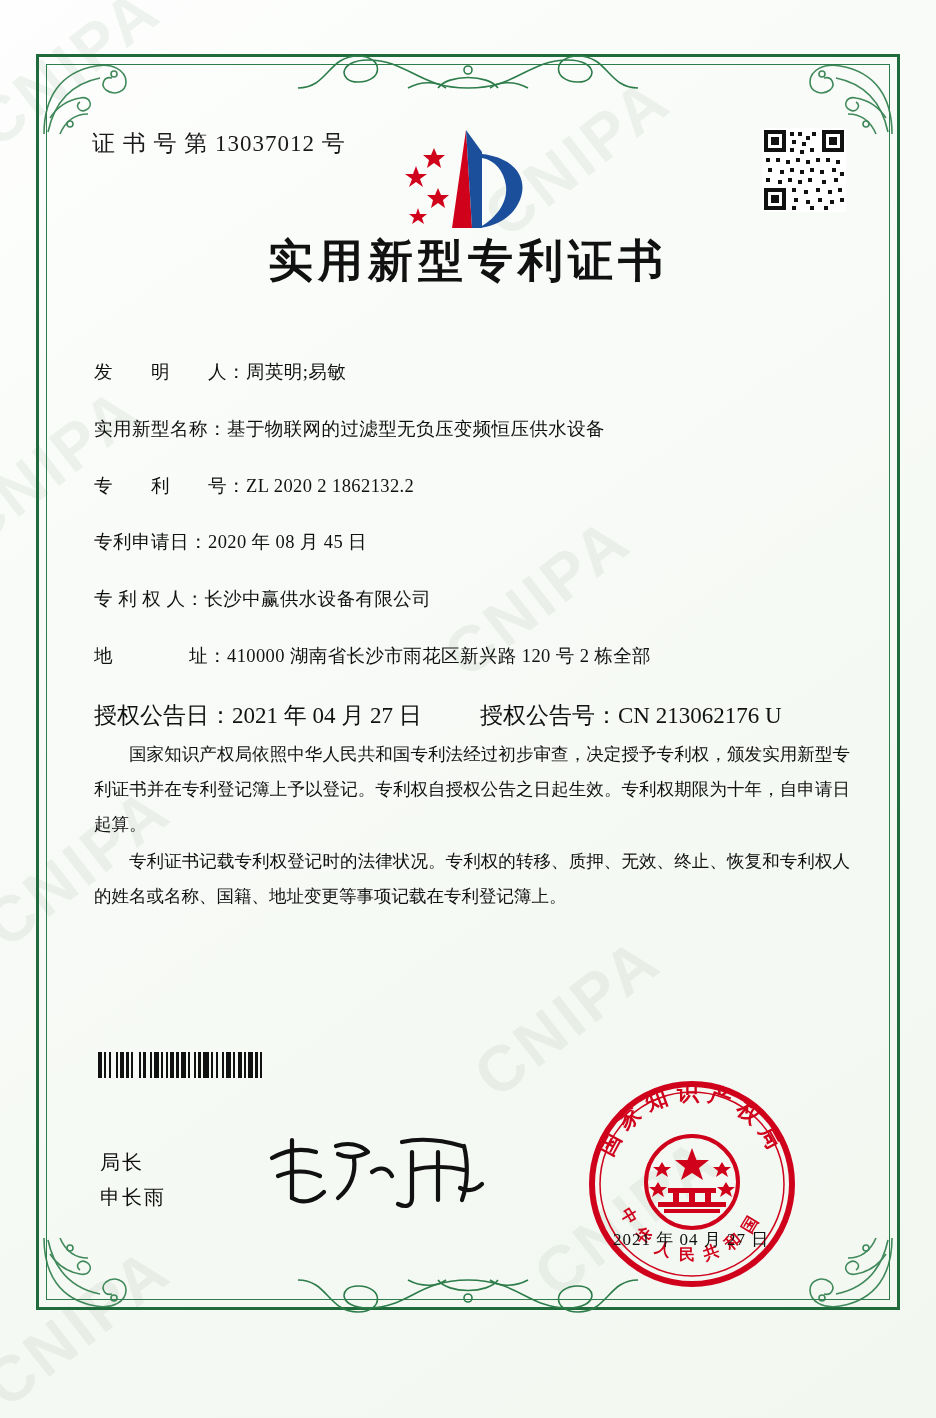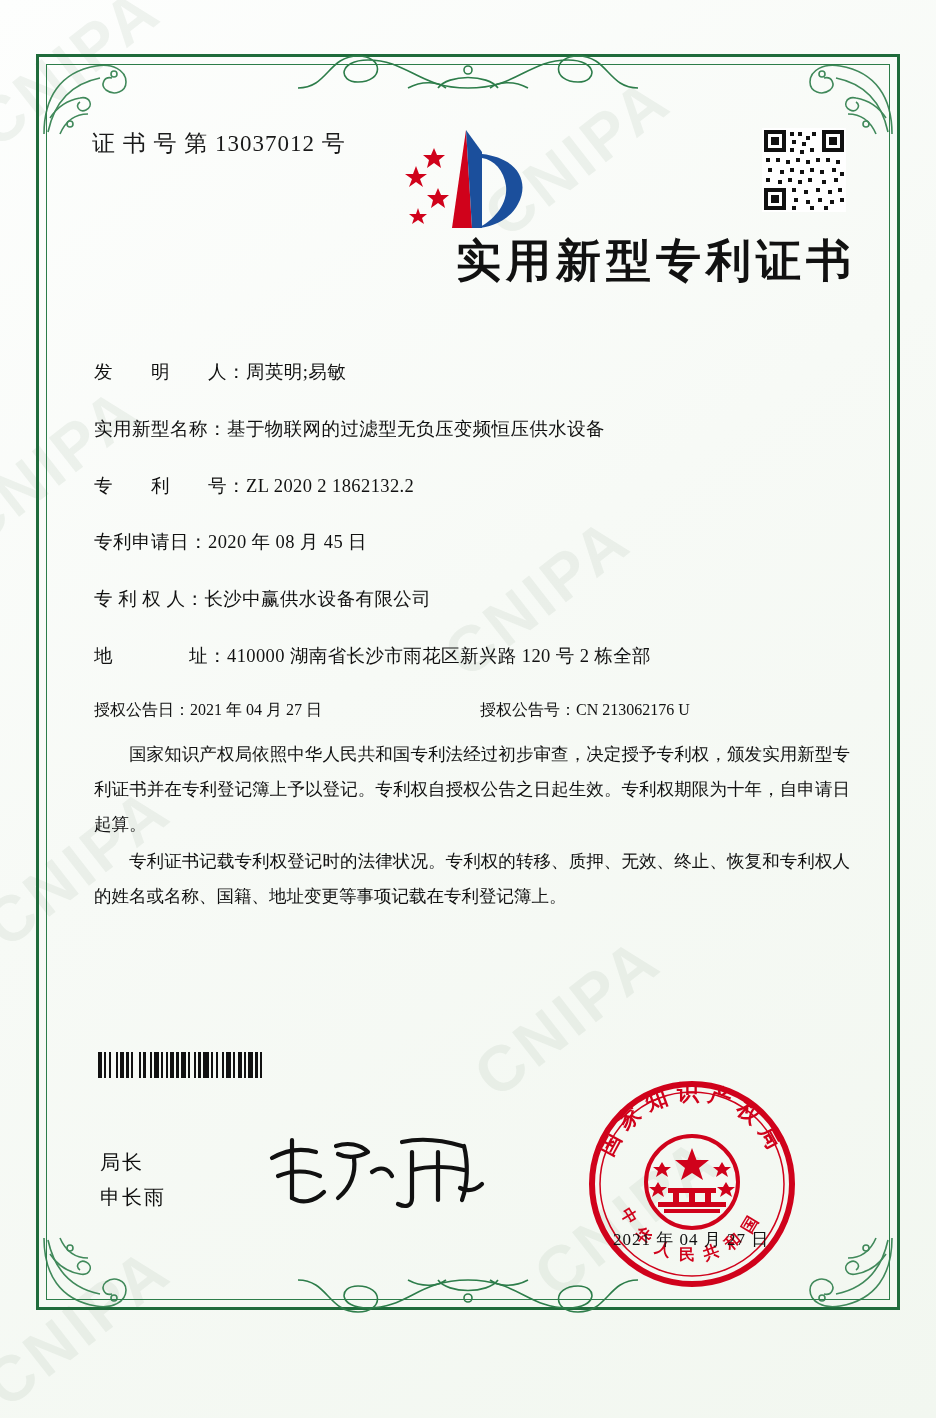--- a/index.html
+++ b/index.html
@@ -105,21 +105,21 @@
   .logo {
     position: absolute;
     left: 50%;
     top: 24px;
     transform: translateX(-50%);
     width: 140px;
     height: 118px;
   }
 
   .title {
-    text-align: right;
+    text-align: center;
     font-size: 45px;
     font-weight: bold;
     letter-spacing: 5px;
     color: #111;
     margin-top: 72px;
     font-family: Liberation Serif, serif;
   }
 
   .fields {
     margin-top: 68px;
@@ -136,23 +136,23 @@
   .f-label {
     white-space: nowrap;
     letter-spacing: 0.5px;
   }
   .f-value {
     letter-spacing: 0.4px;
   }
 
   .row-two {
     display: flex;
-    font-size: 16px;
-    color: #111;
-    margin-bottom: 16px;
+    font-size: 23px;
+    color: #111;
+    margin-bottom: 6px;
     padding-left: 14px;
   }
   .row-two .left { width: 386px; }
 
   .para {
     font-size: 17.5px;
     line-height: 2.0;
     color: #111;
     text-indent: 2em;
     padding-left: 14px;

